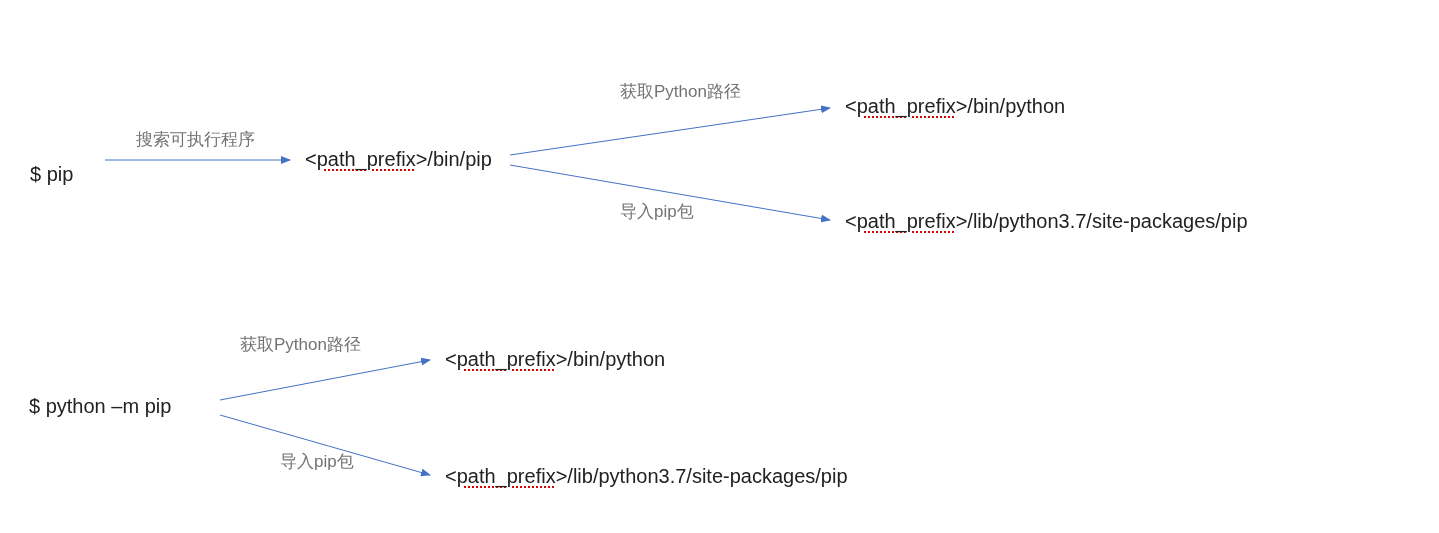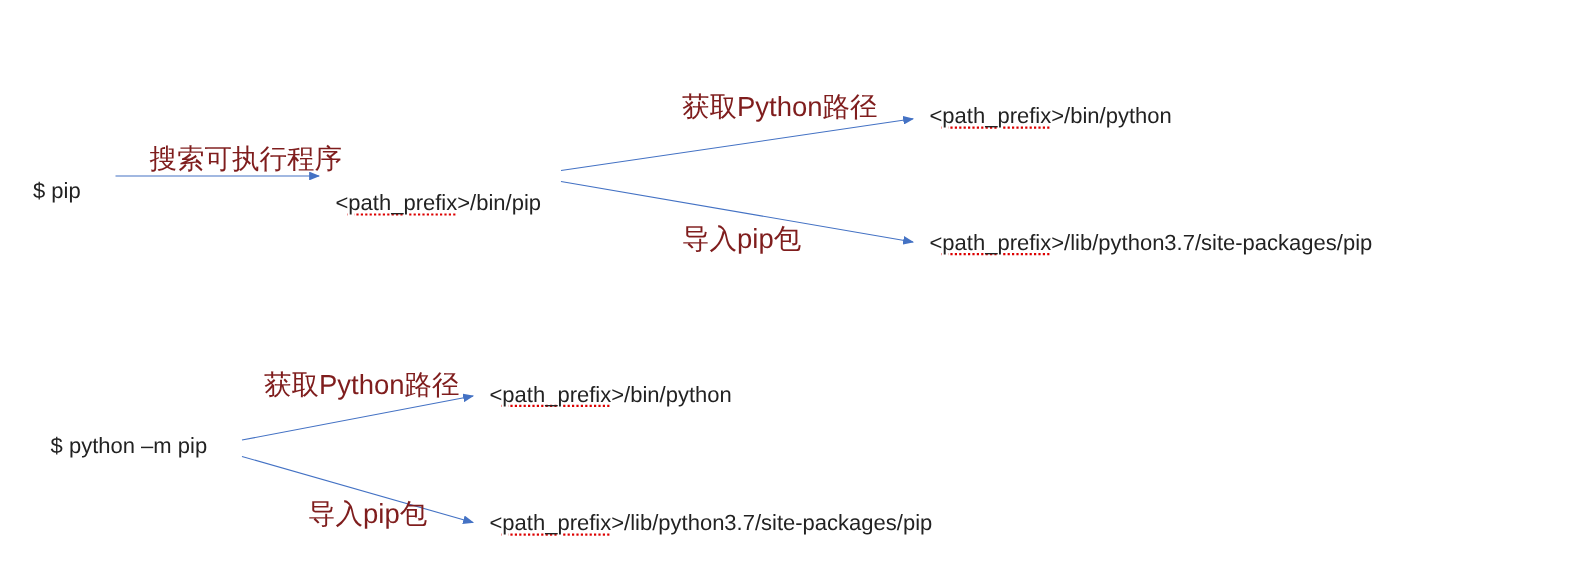--- a/index.html
+++ b/index.html
@@ -23,22 +23,22 @@
     }
     .underline-red {
       text-decoration: underline;
       text-decoration-style: dotted;
       text-decoration-color: #d00;
       text-decoration-thickness: 1.5px;
       text-underline-offset: 3px;
     }
     .arrow-label {
       position: absolute;
-      font-size: 25px;
-      color: #7f1d1d;
+      font-size: 17px;
+      color: #737373;
       white-space: nowrap;
     }
     svg.arrows {
       position: absolute;
       top: 0;
       left: 0;
       width: 1439px;
       height: 533px;
       pointer-events: none;
     }
@@ -69,37 +69,37 @@
 
   <line class="arrow-line" x1="220" y1="400" x2="430" y2="360" marker-end="url(#arrowhead)"></line>
 
   <line class="arrow-line" x1="220" y1="415" x2="430" y2="475" marker-end="url(#arrowhead)"></line>
 </svg>
 
 <div class="node" style="left:30px; top:163px;">$ pip</div>
 
 <div class="arrow-label" style="left:136px; top:128px;">搜索可执行程序</div>
 
-<div class="node" style="left:305px; top:148px;margin-top:26px;">
+<div class="node" style="left:305px; top:148px;">
   <span>&lt;</span><span class="underline-red">path_prefix</span><span>&gt;</span><span>/bin/pip</span>
 </div>
 
 <div class="arrow-label" style="left:620px; top:80px;">获取Python路径</div>
 
 <div class="arrow-label" style="left:620px; top:200px;">导入pip包</div>
 
 <div class="node" style="left:845px; top:95px;">
   <span>&lt;</span><span class="underline-red">path_prefix</span><span>&gt;</span><span>/bin/python</span>
 </div>
 
 <div class="node" style="left:845px; top:210px;">
   <span>&lt;</span><span class="underline-red">path_prefix</span><span>&gt;</span><span>/lib/python3.7/site-packages/pip</span>
 </div>
 
-<div class="node" style="left:46px; top:395px;">$ python –m pip</div>
+<div class="node" style="left:29px; top:395px;">$ python –m pip</div>
 
 <div class="arrow-label" style="left:240px; top:333px;">获取Python路径</div>
 
 <div class="arrow-label" style="left:280px; top:450px;">导入pip包</div>
 
 <div class="node" style="left:445px; top:348px;">
   <span>&lt;</span><span class="underline-red">path_prefix</span><span>&gt;</span><span>/bin/python</span>
 </div>
 
 <div class="node" style="left:445px; top:465px;">

